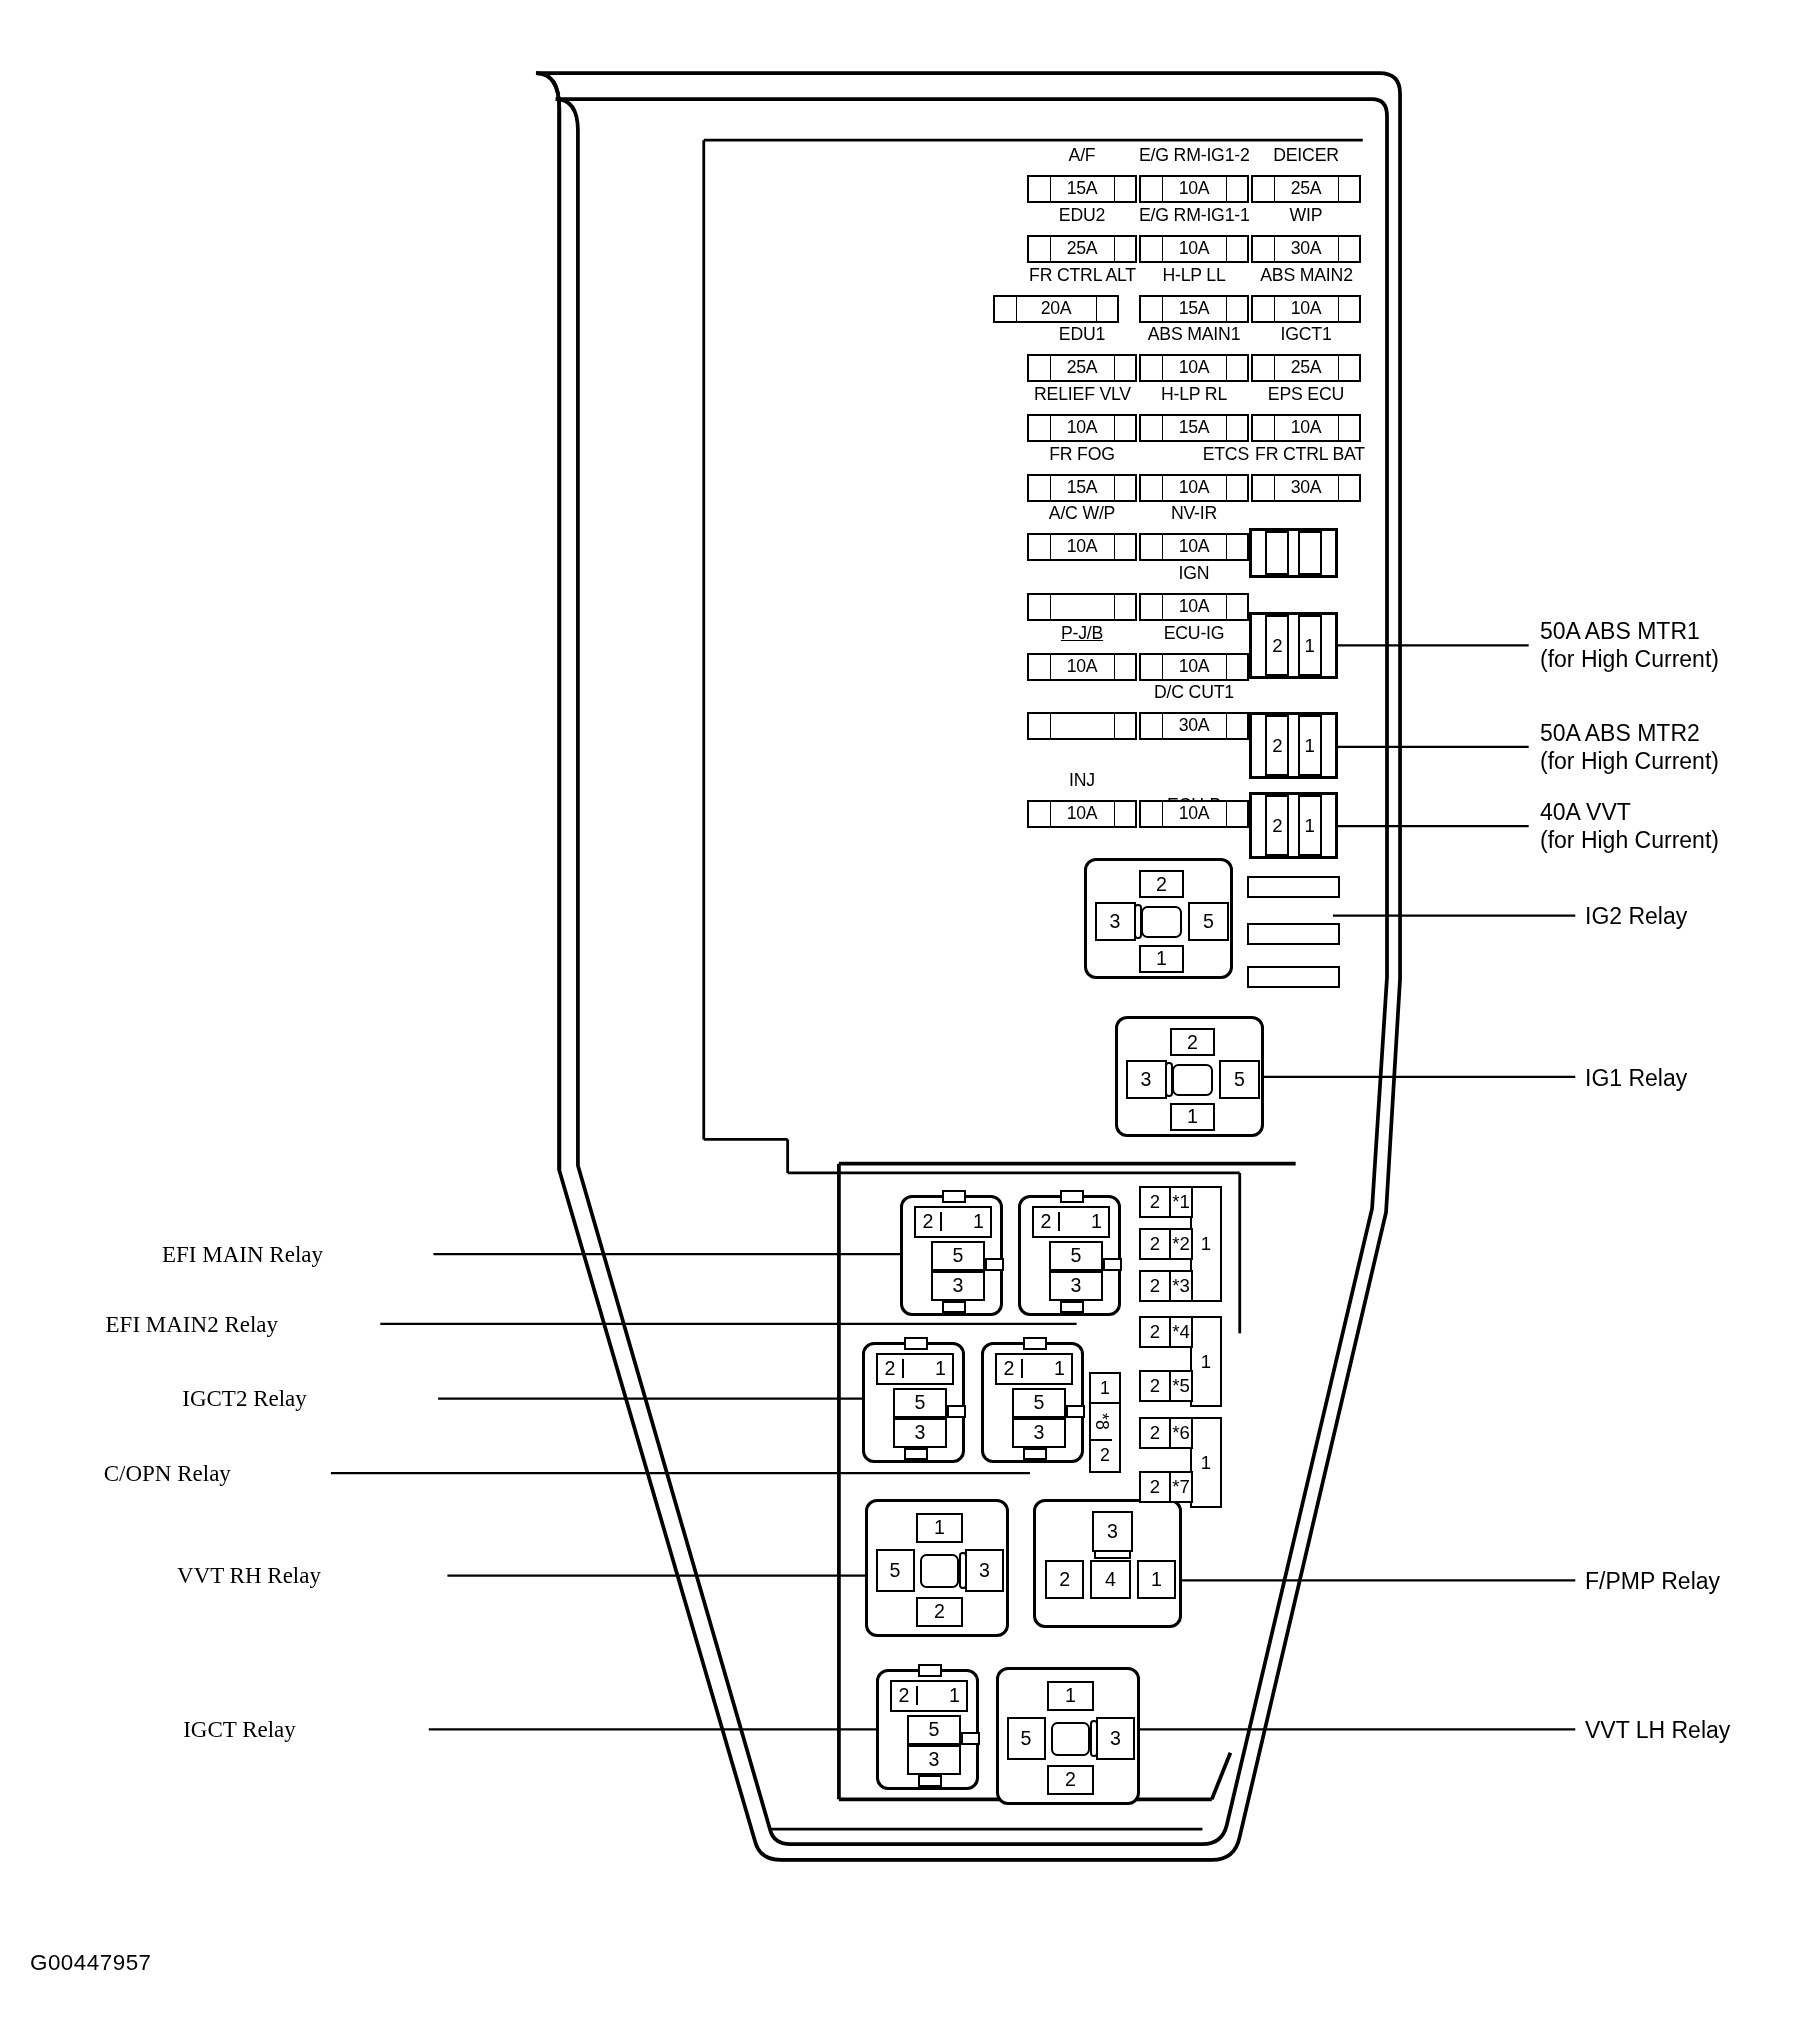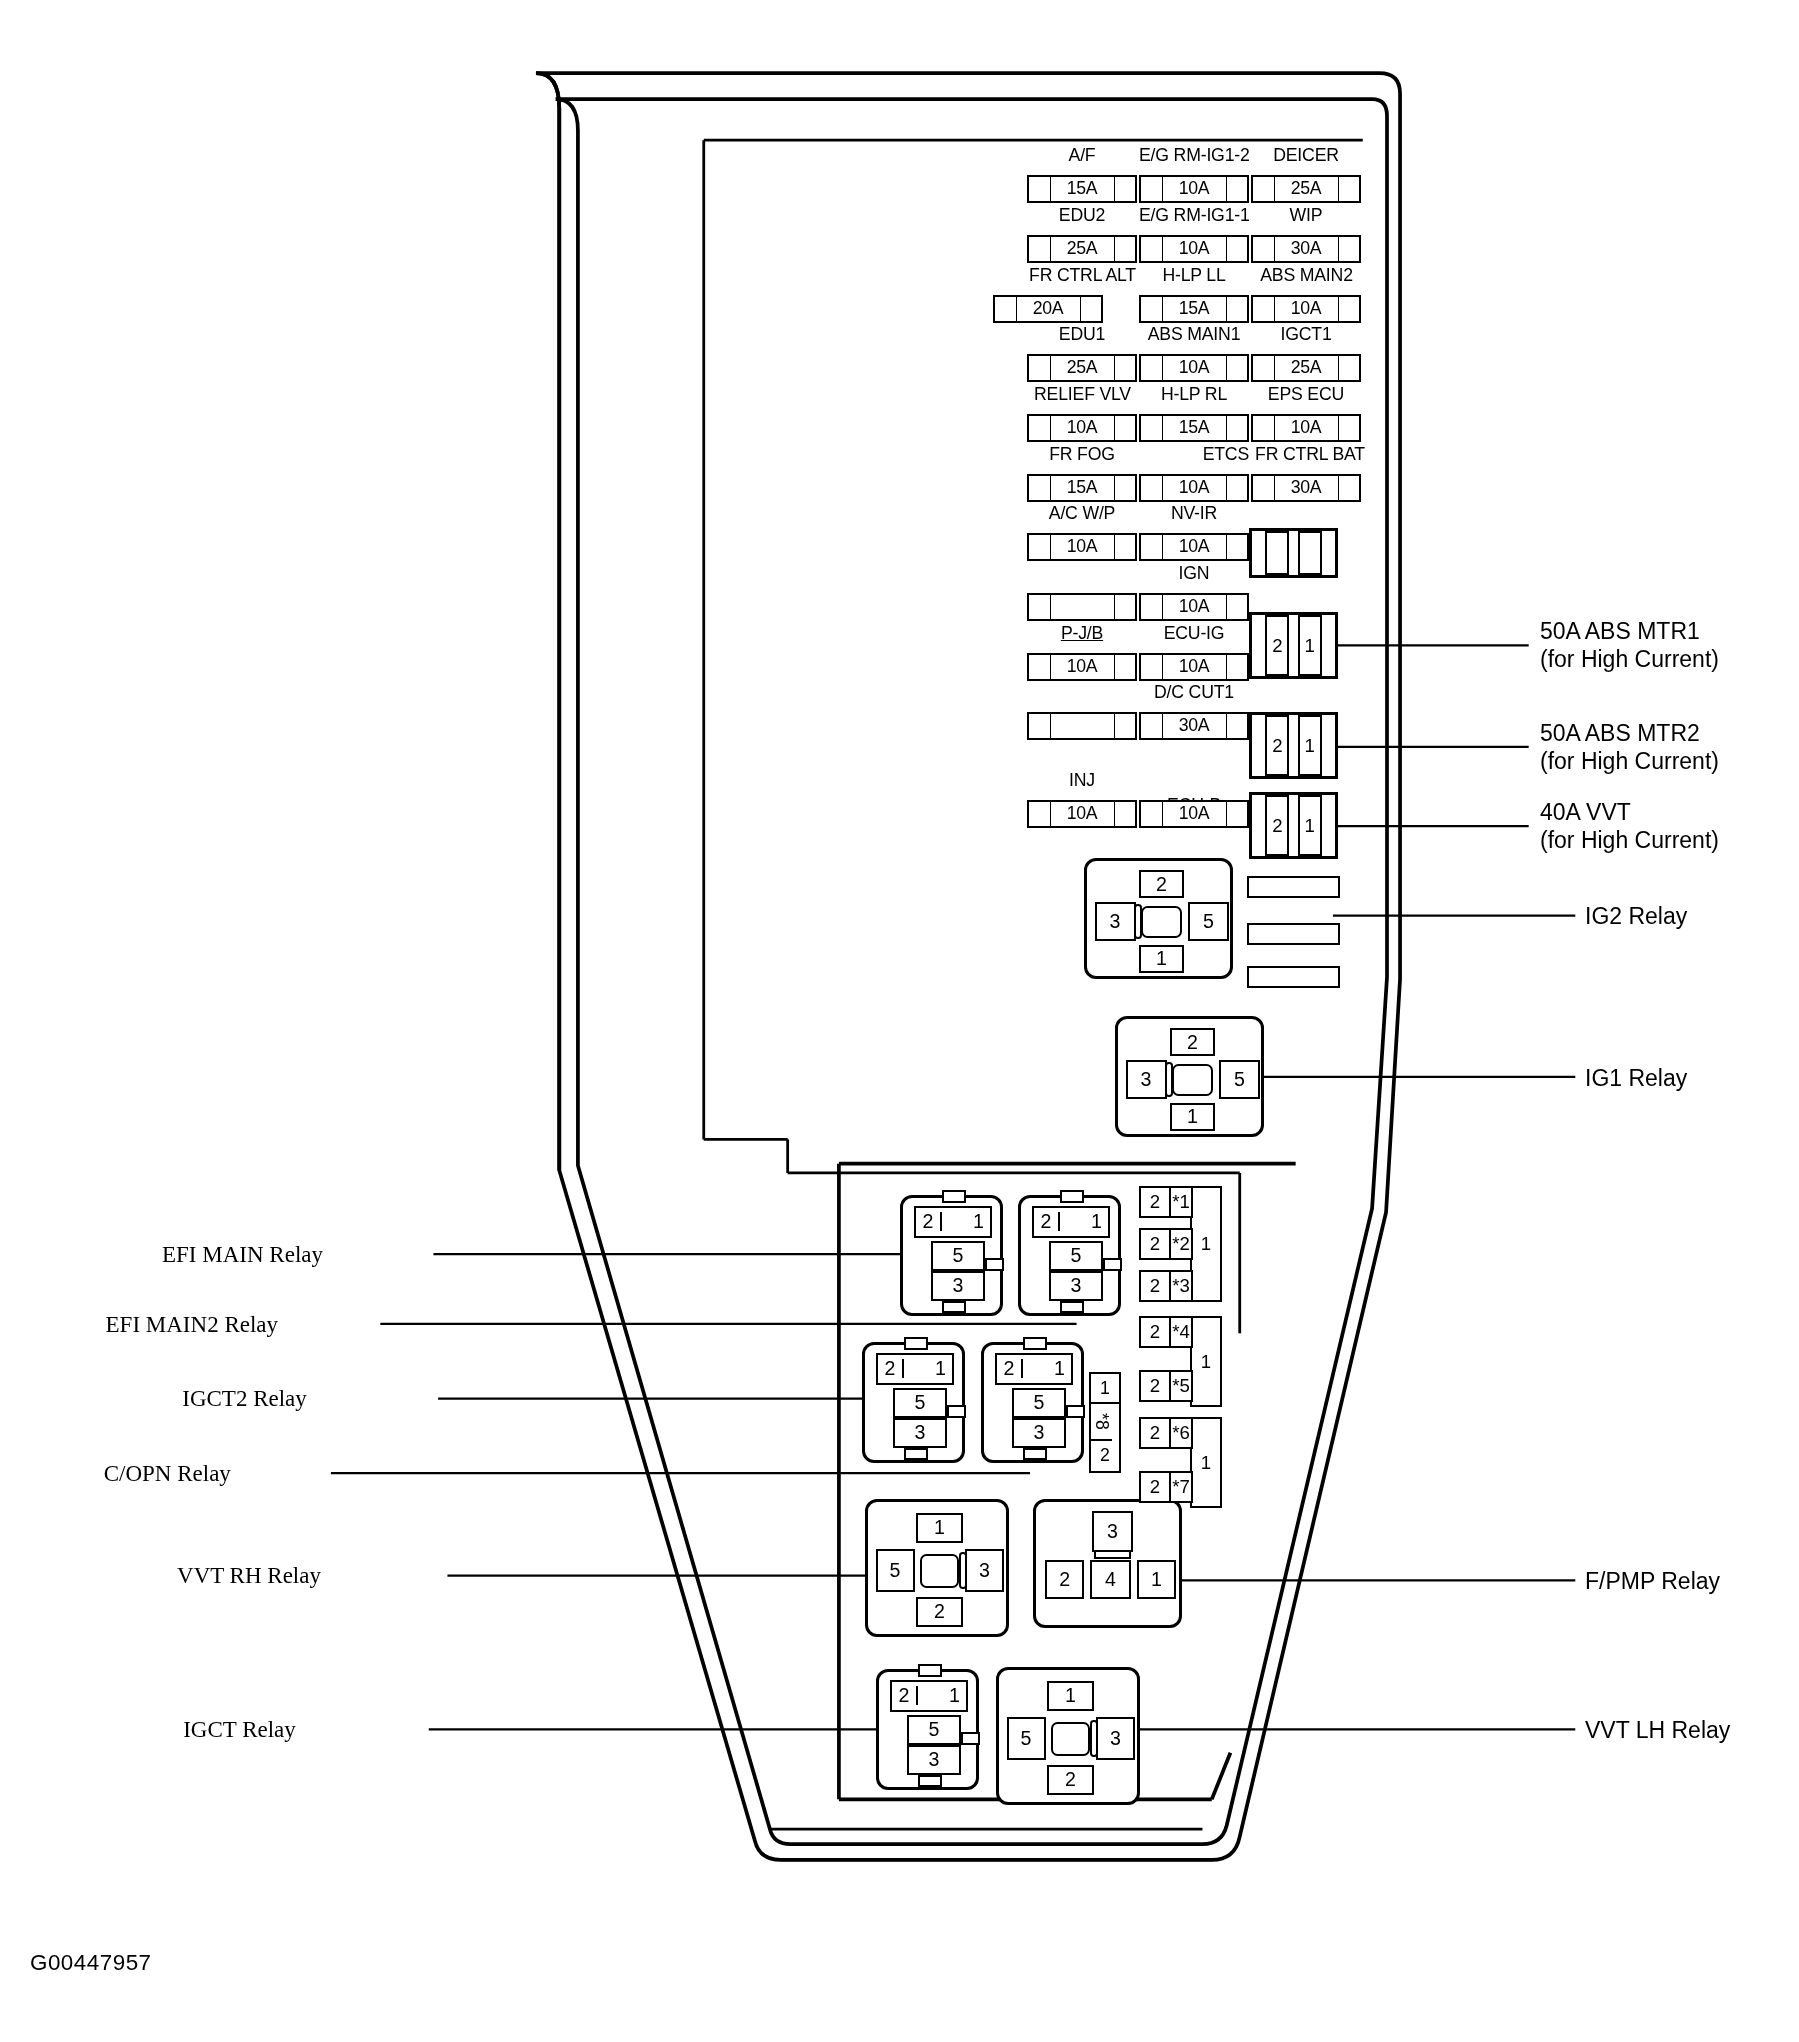--- a/index.html
+++ b/index.html
@@ -147,21 +147,21 @@
     <div class="end r"></div>
     </div>
   <div class="flabel" style="left:1251px;top:207px;width:110px;">WIP</div>
   <div class="fuse" style="left:1251px;top:235px;width:110px;height:28px;">
     <div class="end"></div>
     <div class="amp">30A</div>
     <div class="end r"></div>
     </div>
 
   <div class="flabel" style="left:1005px;top:267px;width:155px;">FR CTRL ALT</div>
-  <div class="fuse" style="left:993px;top:295px;width:110px;height:28px;">
+  <div class="fuse" style="left:993px;top:295px;width:126px;height:28px;">
     <div class="end"></div>
     <div class="amp">20A</div>
     <div class="end r"></div>
     </div>
   <div class="flabel" style="left:1139px;top:267px;width:110px;">H-LP LL</div>
   <div class="fuse" style="left:1139px;top:295px;width:110px;height:28px;">
     <div class="end"></div>
     <div class="amp">15A</div>
     <div class="end r"></div>
     </div>

